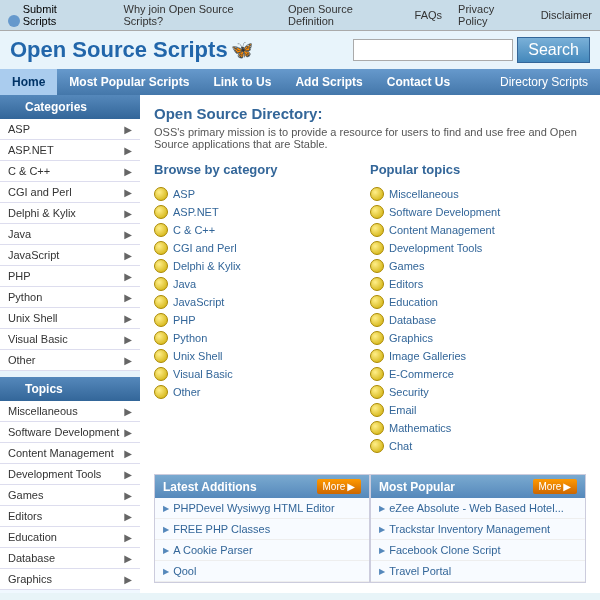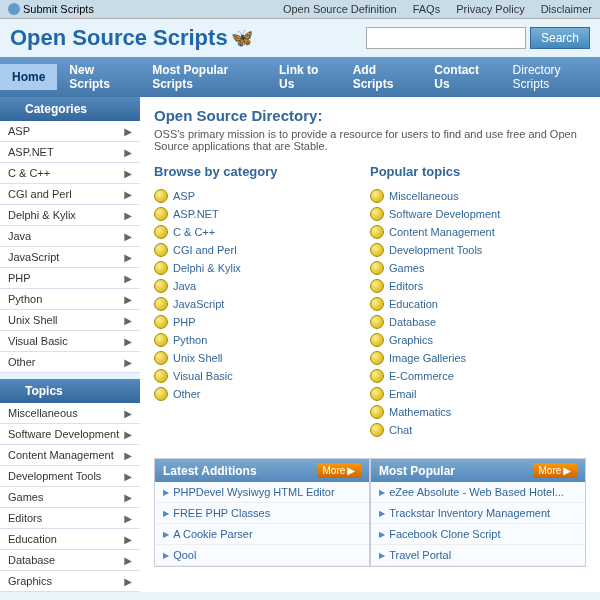--- a/index.html
+++ b/index.html
@@ -50,21 +50,21 @@
       padding: 3px 5px;
       border: 1px solid #aaa;
       font-size: 12px;
     }
     #header .search-button {
       background: linear-gradient(to bottom, #7ab0d8, #4488bb);
       color: white;
       border: 1px solid #336699;
       padding: 3px 10px;
       cursor: pointer;
-      font-size: 12px;
+      font-size: 16px;
     }
 
     
     #nav-bar {
       background: linear-gradient(to bottom, #6699cc, #4477aa);
       display: flex;
       align-items: center;
       padding: 0;
     }
     #nav-bar .nav-item {
@@ -224,40 +224,40 @@
   </style>
 </head>
 <body>
 
 <div id="top-bar">
   <span style="display:flex;align-items:flex-end;gap:3px;">
     <span style="width:12px;height:12px;background:#6699cc;border-radius:50%;display:inline-block;"></span>
     <span>Submit Scripts</span>
   </span>
   <span class="spacer"></span>
+  <a>Why join Open Source Scripts?</a>
   <a>Open Source Definition</a>
   <a>FAQs</a>
   <a>Privacy Policy</a>
   <a>Disclaimer</a>
 </div>
 
 <div id="header">
   <div class="logo-area">
     <span class="logo-text">Open Source Scripts</span>
     <span class="butterfly">🦋</span>
   </div>
   <div class="search-area">
     <input class="search-input" type="text" placeholder="" style="">
     <button class="search-button">Search</button>
   </div>
 </div>
 
 <div id="nav-bar">
   <a class="nav-item active">Home</a>
-  <a class="nav-item">New Scripts</a>
   <a class="nav-item">Most Popular Scripts</a>
   <a class="nav-item">Link to Us</a>
   <a class="nav-item">Add Scripts</a>
   <a class="nav-item">Contact Us</a>
   <span class="spacer"></span>
   <span class="commercial">Directory Scripts</span>
 </div>
 
 <div id="main">
 
@@ -454,20 +454,24 @@
               <span class="coin-icon"></span>
               <span>Graphics</span>
             </div>
             <div class="browse-item">
               <span class="coin-icon"></span>
               <span>Image Galleries</span>
             </div>
             <div class="browse-item">
               <span class="coin-icon"></span>
               <span>E-Commerce</span>
+            </div>
+            <div class="browse-item">
+              <span class="coin-icon"></span>
+              <span>Security</span>
             </div>
             <div class="browse-item">
               <span class="coin-icon"></span>
               <span>Email</span>
             </div>
             <div class="browse-item">
               <span class="coin-icon"></span>
               <span>Mathematics</span>
             </div>
             <div class="browse-item">

